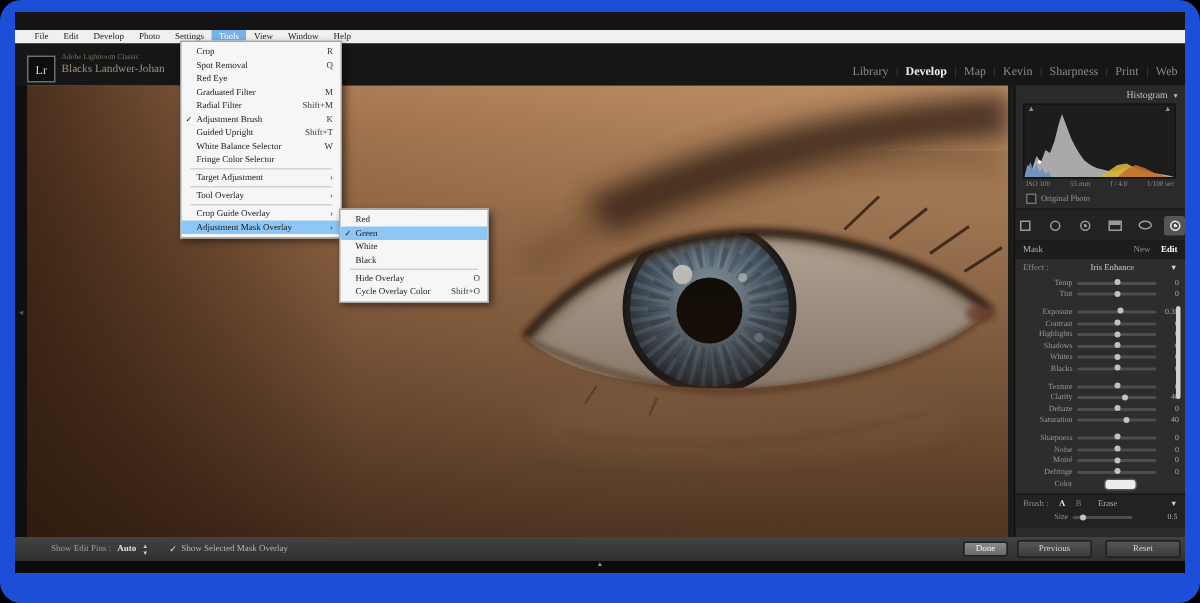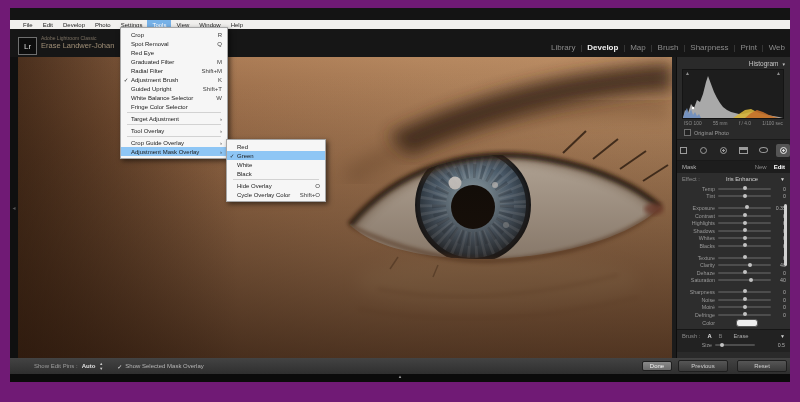--- a/index.html
+++ b/index.html
@@ -1,17 +1,17 @@
 <!DOCTYPE html>
 <html><head>
 <meta charset="utf-8">
 <style>
   html,body{margin:0;padding:0;background:#000;}
-  #stage{position:relative;width:800px;height:402px;background:#701a75;overflow:hidden;
-         font-family:Liberation Sans, sans-serif;-webkit-font-smoothing:antialiased;}
+  #stage{position:relative;width:800px;height:402px;background:#1d4ed8;overflow:hidden;
+         font-family:Liberation Serif, serif;border-radius:14px;-webkit-font-smoothing:antialiased;}
   #window{position:absolute;left:10px;top:8px;width:780px;height:374px;background:#1b1b1b;}
 
   
   .titlebar{position:absolute;left:0;top:0;width:780px;height:12px;background:#141414;}
   .menubar{position:absolute;left:0;top:12px;width:780px;height:9px;background:#f1f0ee;
            display:flex;align-items:stretch;padding-left:8px;box-sizing:border-box;}
   .mitem{font-size:6px;color:#1d1d1d;padding:0 5px;display:flex;align-items:center;}
   .mitem.active{background:#77b2e8;color:#fff;}
 
   .toppanel{position:absolute;left:0;top:21px;width:780px;height:28px;background:#161616;}
@@ -125,30 +125,30 @@
           <div class="mitem">View</div>
           <div class="mitem">Window</div>
           <div class="mitem">Help</div>
         </div>
     </div>
 
     <div class="toppanel">
       <div class="lrlogo">Lr</div>
       <div class="idplate">
         <div class="idline1">Adobe Lightroom Classic</div>
-        <div class="idline2">Erase Landwer-Johan</div>
+        <div class="idline2">Blacks Landwer-Johan</div>
       </div>
       <div class="modules">
           <span class="mod">Library</span>
           <span class="msep">|</span>
           <span class="mod act">Develop</span>
           <span class="msep">|</span>
           <span class="mod">Map</span>
           <span class="msep">|</span>
-          <span class="mod">Brush</span>
+          <span class="mod">Kevin</span>
           <span class="msep">|</span>
           <span class="mod">Sharpness</span>
           <span class="msep">|</span>
           <span class="mod">Print</span>
           <span class="msep">|</span>
           <span class="mod">Web</span>
         </div>
     </div>
 
     <div class="leftstrip">

